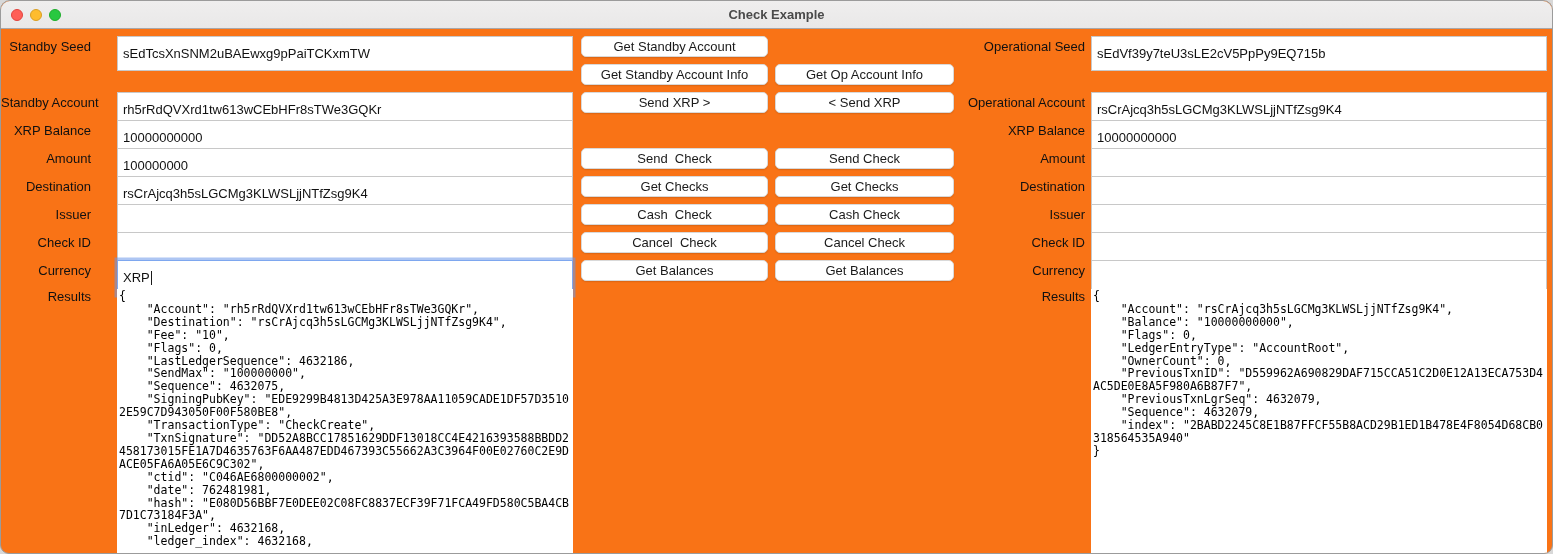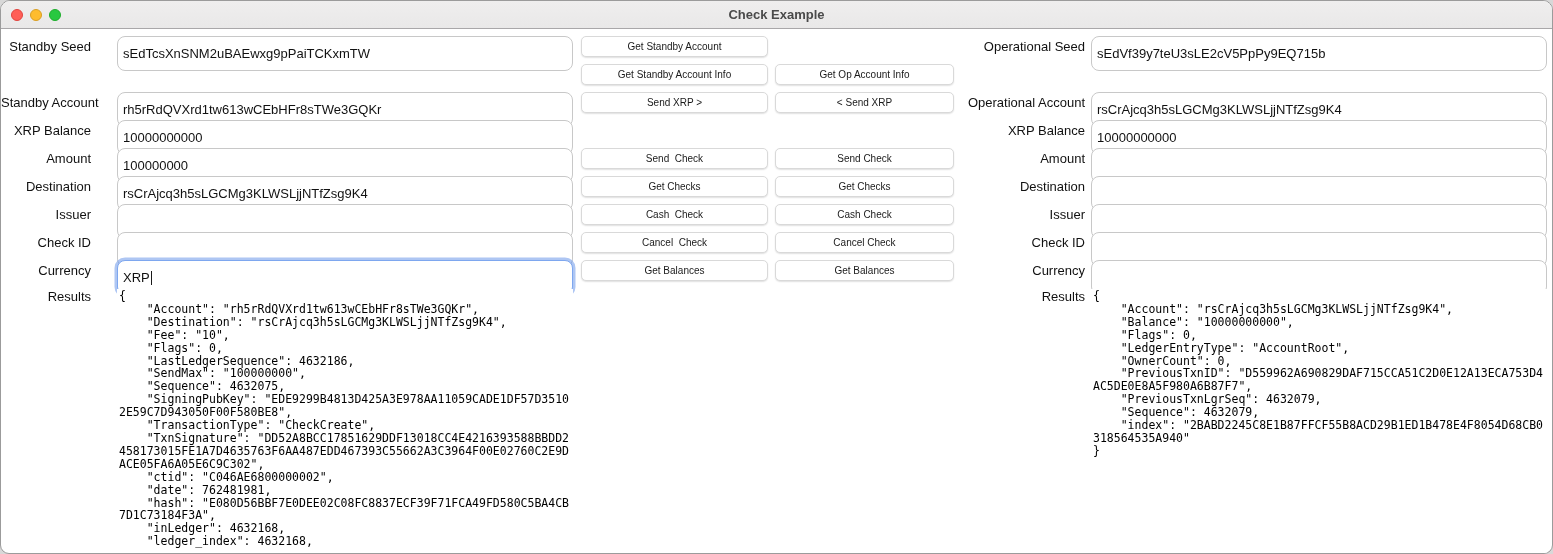--- a/index.html
+++ b/index.html
@@ -1,19 +1,19 @@
 <!DOCTYPE html>
 <html><head>
 <meta charset="utf-8">
 <style>
   html,body { margin:0; padding:0; background:#d8d8d8; }
   * { box-sizing:border-box; }
   .window {
     position:relative; width:1553px; height:554px;
-    background:#ffffff; border:1px solid #9b9b9b;
+    background:#f97316; border:1px solid #9b9b9b;
     border-radius:10px 10px 9px 9px; overflow:hidden;
     font-family:"Liberation Sans", sans-serif;
   }
   .titlebar {
     position:absolute; top:0; left:0; right:0; height:28px;
     background:linear-gradient(#efeeee,#e9e8e8);
     border-bottom:1px solid #a9a7a9;
   }
   .title {
     position:absolute; left:0; right:0; top:0; height:28px;
@@ -27,40 +27,40 @@
 
   .lbl {
     position:absolute; height:21px; line-height:21px;
     font-size:13px; color:#111; text-align:right; white-space:nowrap;
   }
   .lbl.lc { left:0px;   width:90px; }
   .lbl.rc { left:938px; width:146px; }
 
   .field {
     position:absolute; height:35px; background:#fff;
-    border:1px solid #c8c8c8; border-radius:8px;
+    border:1px solid #c8c8c8; border-radius:0;
     font-family:"Liberation Sans", sans-serif;
     font-size:13px; color:#111; padding:12px 5px;
     display:flex; align-items:center; white-space:nowrap; overflow:hidden;
   }
   .field.lc { left:116px;  width:456px; }
   .field.rc { left:1090px; width:456px; }
   .field.focus {
     border:1px solid #7ea7ef;
     box-shadow:0 0 0 2.5px rgba(108,152,234,0.55);
     text-align:right;
   }
   .caret { width:1px; height:14px; background:#1a1a1a; margin-left:1px; flex:0 0 auto; }
 
   .btn {
     position:absolute; height:21px; background:#fff;
     border:1px solid #d9d9d9; border-radius:5px;
     box-shadow:0 1px 1.5px rgba(0,0,0,0.12);
     font-family:"Liberation Sans", sans-serif;
-    font-size:10px; color:#1a1a1a; text-align:center; line-height:19px;
+    font-size:13px; color:#1a1a1a; text-align:center; line-height:19px;
     white-space:pre; padding:0; cursor:default;
   }
   .btn.c1 { left:580px; width:187px; }
   .btn.c2 { left:774px; width:179px; }
 
   .results {
     position:absolute; top:288px; height:266px; margin:0;
     background:#fff; border:none; overflow:hidden;
     font-family:"DejaVu Sans Mono", monospace;
     font-size:11.5px; line-height:12.9px; color:#000;

